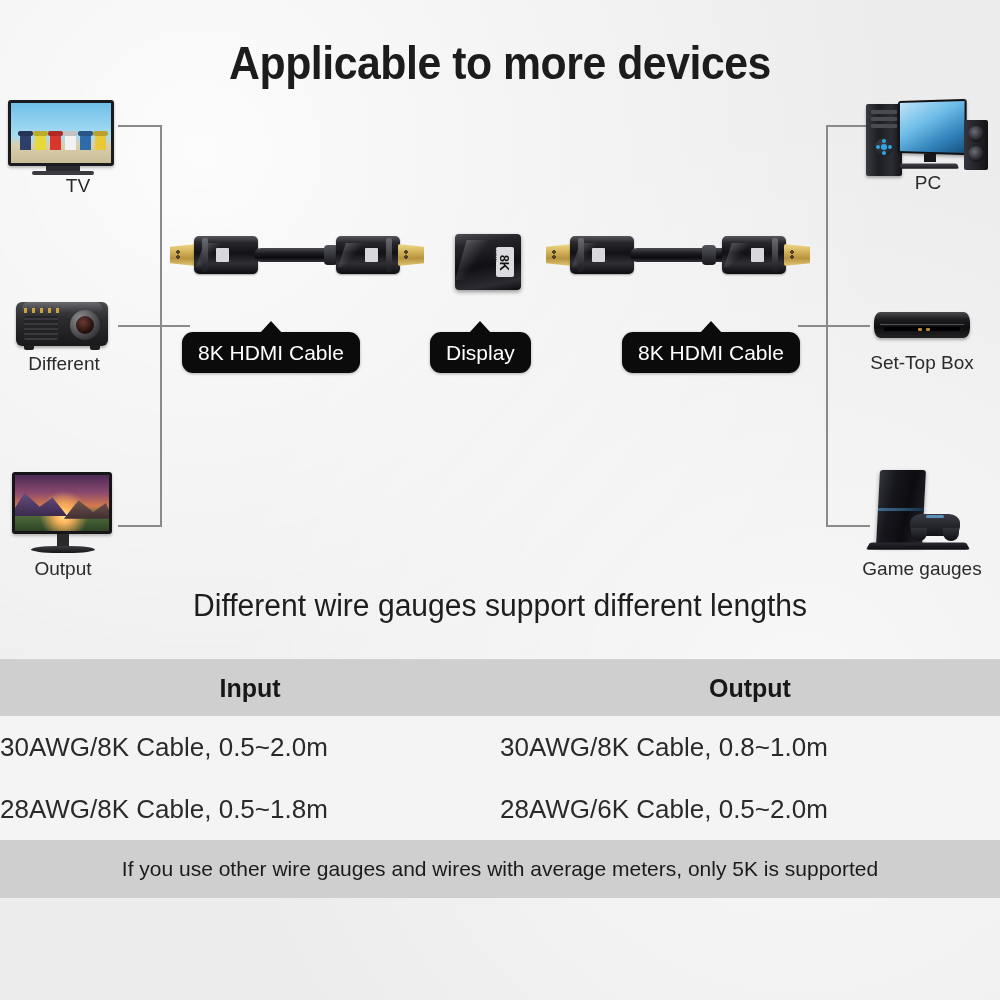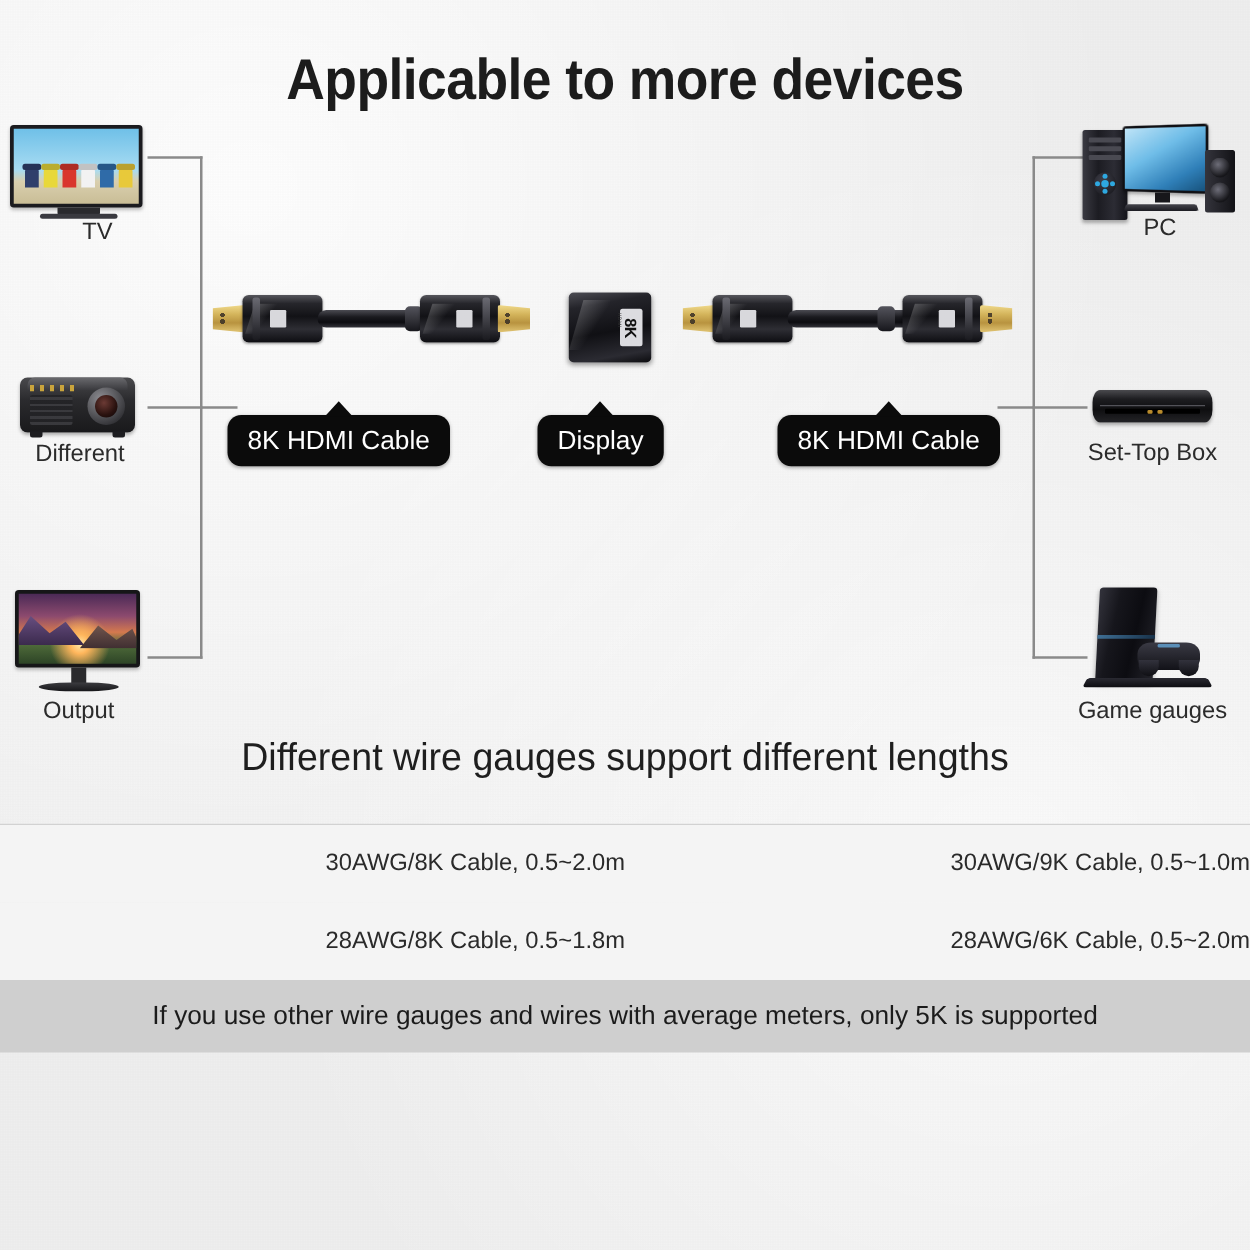--- a/index.html
+++ b/index.html
@@ -447,23 +447,23 @@
     font-size: 25px;
     font-weight: bold;
     text-align: center;
     color: #171717;
   }
   .t-head td { border-bottom: 1px solid #bdbdbd; }
   .t-head td:first-child { border-right: 1px solid #bdbdbd; }
   .t-row {
     height: 62px;
     background: #f4f4f4;
-    font-size: 19px;
+    font-size: 26px;
     color: #2a2a2a;
-    text-align: right;
+    text-align: left;
   }
   .t-row td { border-bottom: 1px solid #dcdcdc; }
   .t-row td:first-child { border-right: 1px solid #dcdcdc; }
   .t-note {
     background: #cfcfcf;
     height: 58px;
     font-size: 21px;
     text-align: center;
     color: #1b1b1b;
   }
@@ -624,23 +624,27 @@
   <div class="badge" style="left:622px; top:332px;">
     <span class="pointer"></span>
     <span>8K HDMI Cable</span>
   </div>
 
   <div id="subheadline">Different wire gauges support different lengths</div>
 
   <div id="table-top-rule"></div>
   <table id="spec-table">
     <tbody>
+        <tr class="t-head">
+      <td>Input</td>
+      <td>Output</td>
+    </tr>
     <tr class="t-row">
       <td>30AWG/8K Cable,  0.5~2.0m</td>
-      <td>30AWG/9K Cable,  0.5~1.0m</td>
+      <td>30AWG/8K Cable,  0.8~1.0m</td>
     </tr>
     <tr class="t-row">
       <td>28AWG/8K Cable,  0.5~1.8m</td>
       <td>28AWG/6K Cable,  0.5~2.0m</td>
     </tr>
     <tr class="t-note">
       <td colspan="2">If you use other wire gauges and wires with average meters, only 5K is supported</td>
     </tr>
   </tbody>
     </table>

